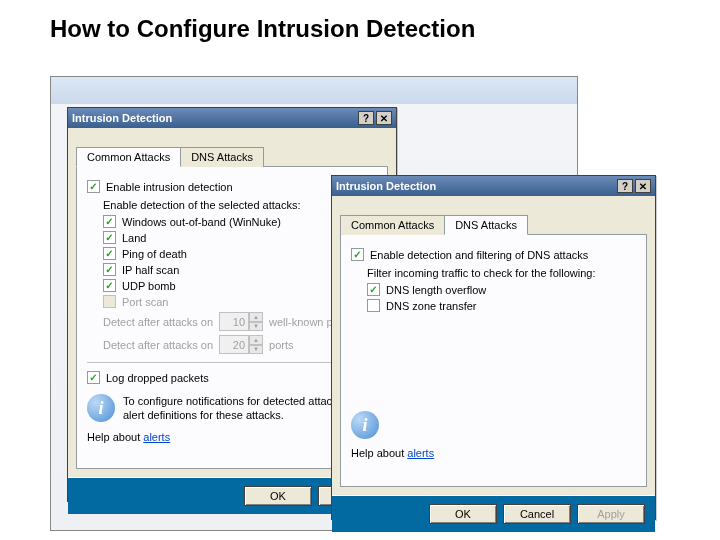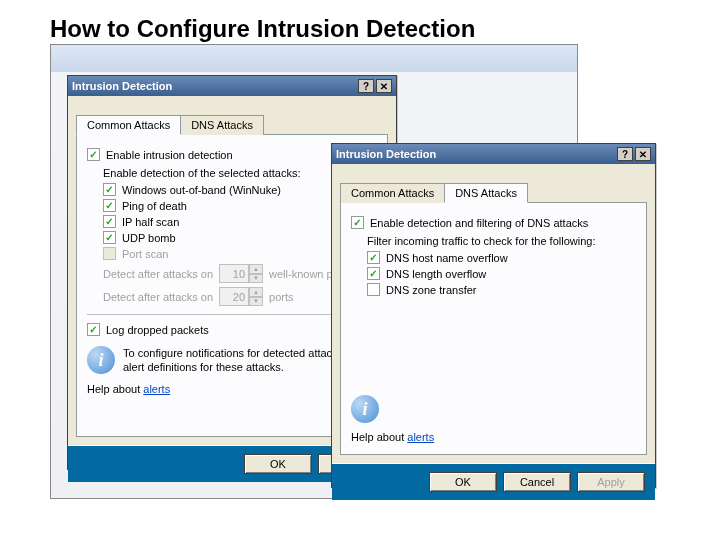--- a/index.html
+++ b/index.html
@@ -14,21 +14,21 @@
   }
   .slide-title {
     font-family: Arial, sans-serif;
     font-size: 24px;
     font-weight: bold;
     padding: 15px 10px 5px 50px;
   }
   .screenshot-frame {
     position: absolute;
     left: 50px;
-    top: 44px;
+    top: 76px;
     width: 528px;
     height: 455px;
     border: 1px solid #888;
     background: linear-gradient(to bottom, #dce8f5 0%, #cad8ea 6%, #f2f4f8 6%, #eef0f4 100%);
   }
   .dialog {
     position: absolute;
     background: #ece9d8;
     border: 1px solid #404040;
     box-shadow: 1px 1px 0 rgba(0,0,0,.2);
@@ -214,20 +214,24 @@
           <span class="lbl">Enable intrusion detection</span>
         </div>
         <div class="sub-heading lbl" style="margin-left:16px;">Enable detection of the selected attacks:</div>
 
         <div class="check-row indent">
           <span class="chk checked"></span>
           <span class="lbl">Windows out-of-band (WinNuke)</span>
         </div>
         <div class="check-row indent">
           <span class="chk checked"></span>
+          <span class="lbl">Land</span>
+        </div>
+        <div class="check-row indent">
+          <span class="chk checked"></span>
           <span class="lbl">Ping of death</span>
         </div>
         <div class="check-row indent">
           <span class="chk checked"></span>
           <span class="lbl">IP half scan</span>
         </div>
         <div class="check-row indent">
           <span class="chk checked"></span>
           <span class="lbl">UDP bomb</span>
         </div>
@@ -296,24 +300,20 @@
     <div class="tab-panel">
       <div class="panel-body" style="--mh:230px">
         <div class="check-row">
           <span class="chk checked"></span>
           <span class="lbl">Enable detection and filtering of DNS attacks</span>
         </div>
         <div class="sub-heading lbl" style="margin-left:16px;">Filter incoming traffic to check for the following:</div>
 
         <div class="check-row indent">
           <span class="chk checked"></span>
-          <span class="lbl">DNS host name overflow</span>
-        </div>
-        <div class="check-row indent">
-          <span class="chk checked"></span>
           <span class="lbl">DNS length overflow</span>
         </div>
         <div class="check-row indent">
           <span class="chk"></span>
           <span class="lbl">DNS zone transfer</span>
         </div>
 
         <div style="height:86px"></div>
 
         <div class="info-row">

